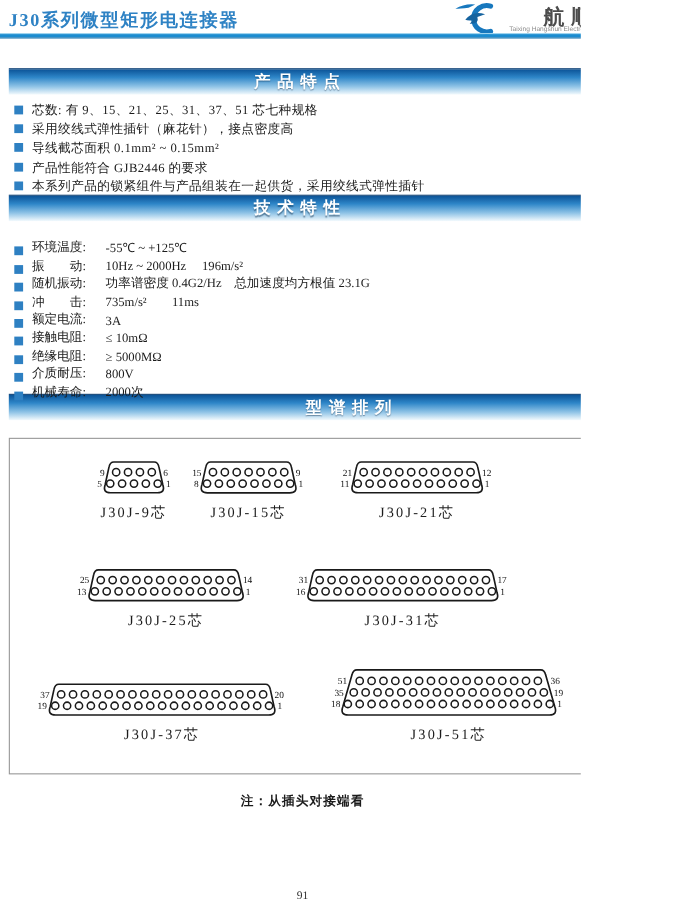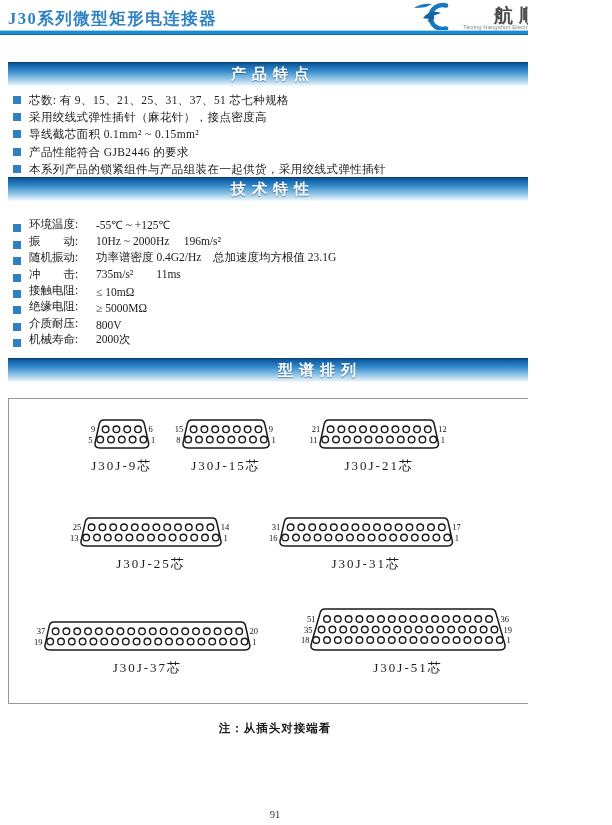--- a/index.html
+++ b/index.html
@@ -130,20 +130,25 @@
       </div>
       <div class="tech-row">
         <span class="bullet"></span>
         <span class="tech-label">随机振动:</span>
         <span class="tech-value">功率谱密度 0.4G2/Hz　总加速度均方根值 23.1G</span>
       </div>
       <div class="tech-row">
         <span class="bullet"></span>
         <span class="tech-label">冲　　击:</span>
         <span class="tech-value">735m/s²　　11ms</span>
+      </div>
+      <div class="tech-row">
+        <span class="bullet"></span>
+        <span class="tech-label">额定电流:</span>
+        <span class="tech-value">3A</span>
       </div>
       <div class="tech-row">
         <span class="bullet"></span>
         <span class="tech-label">接触电阻:</span>
         <span class="tech-value">≤ 10mΩ</span>
       </div>
       <div class="tech-row">
         <span class="bullet"></span>
         <span class="tech-label">绝缘电阻:</span>
         <span class="tech-value">≥ 5000MΩ</span>

